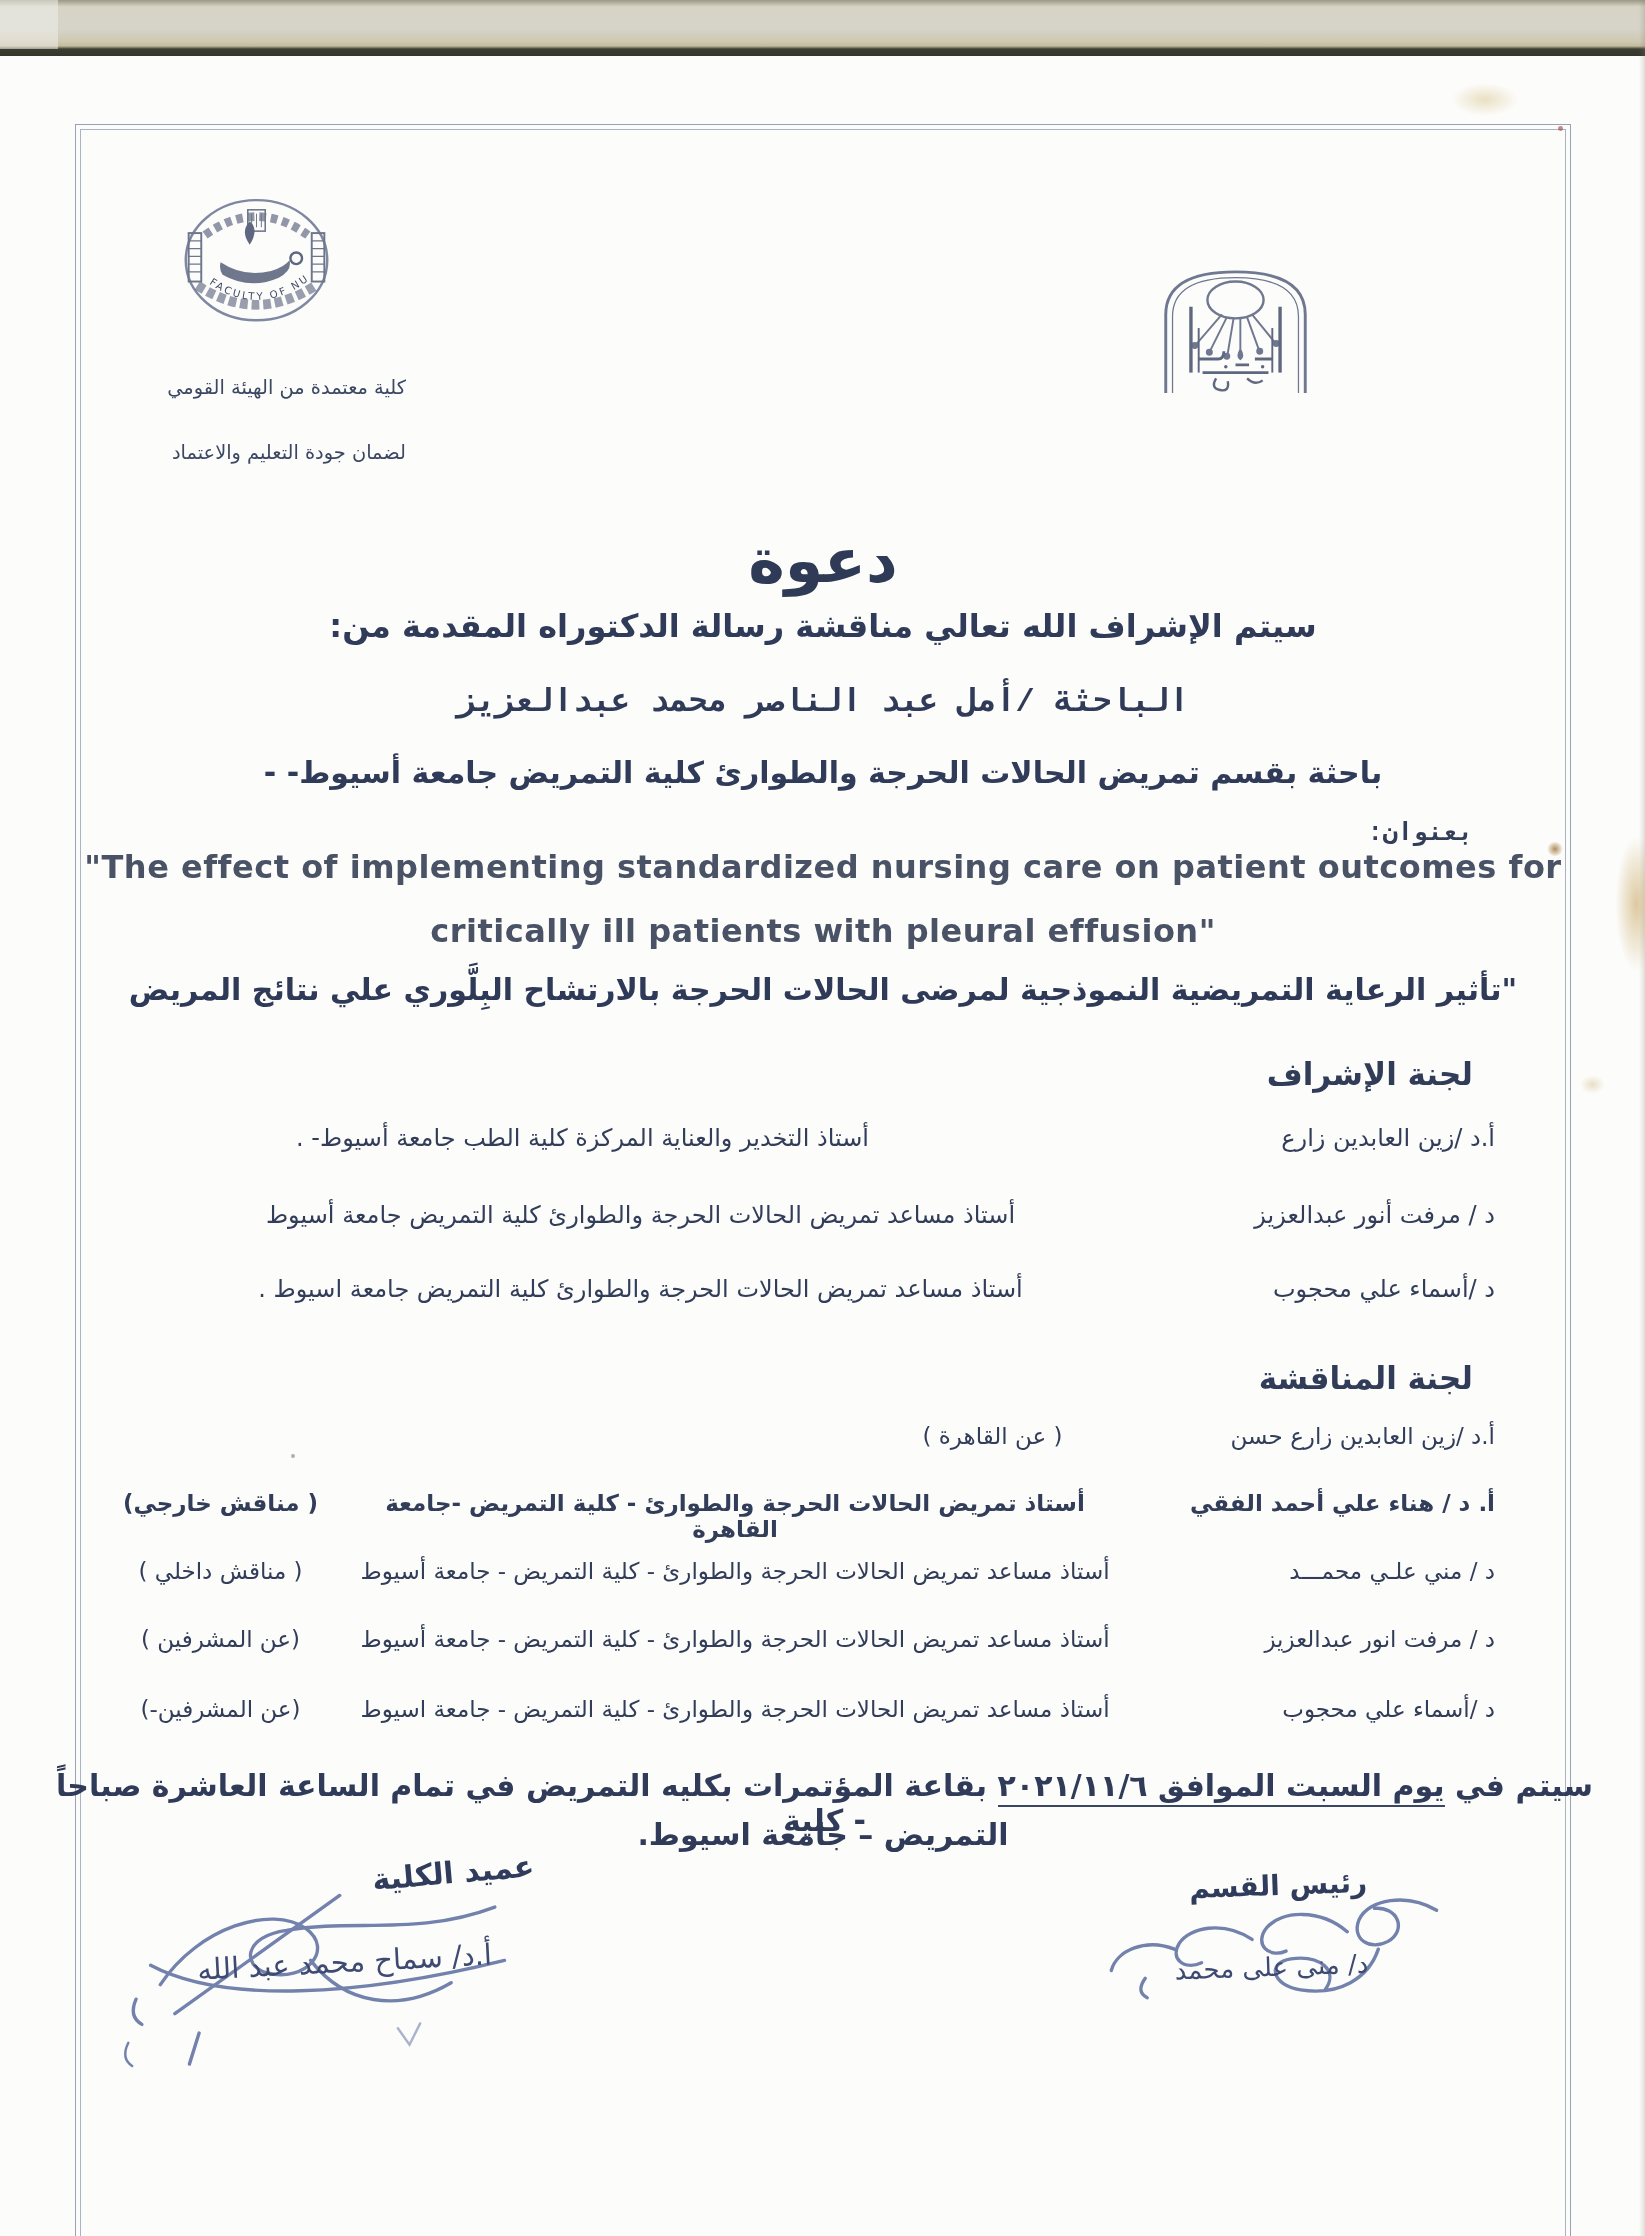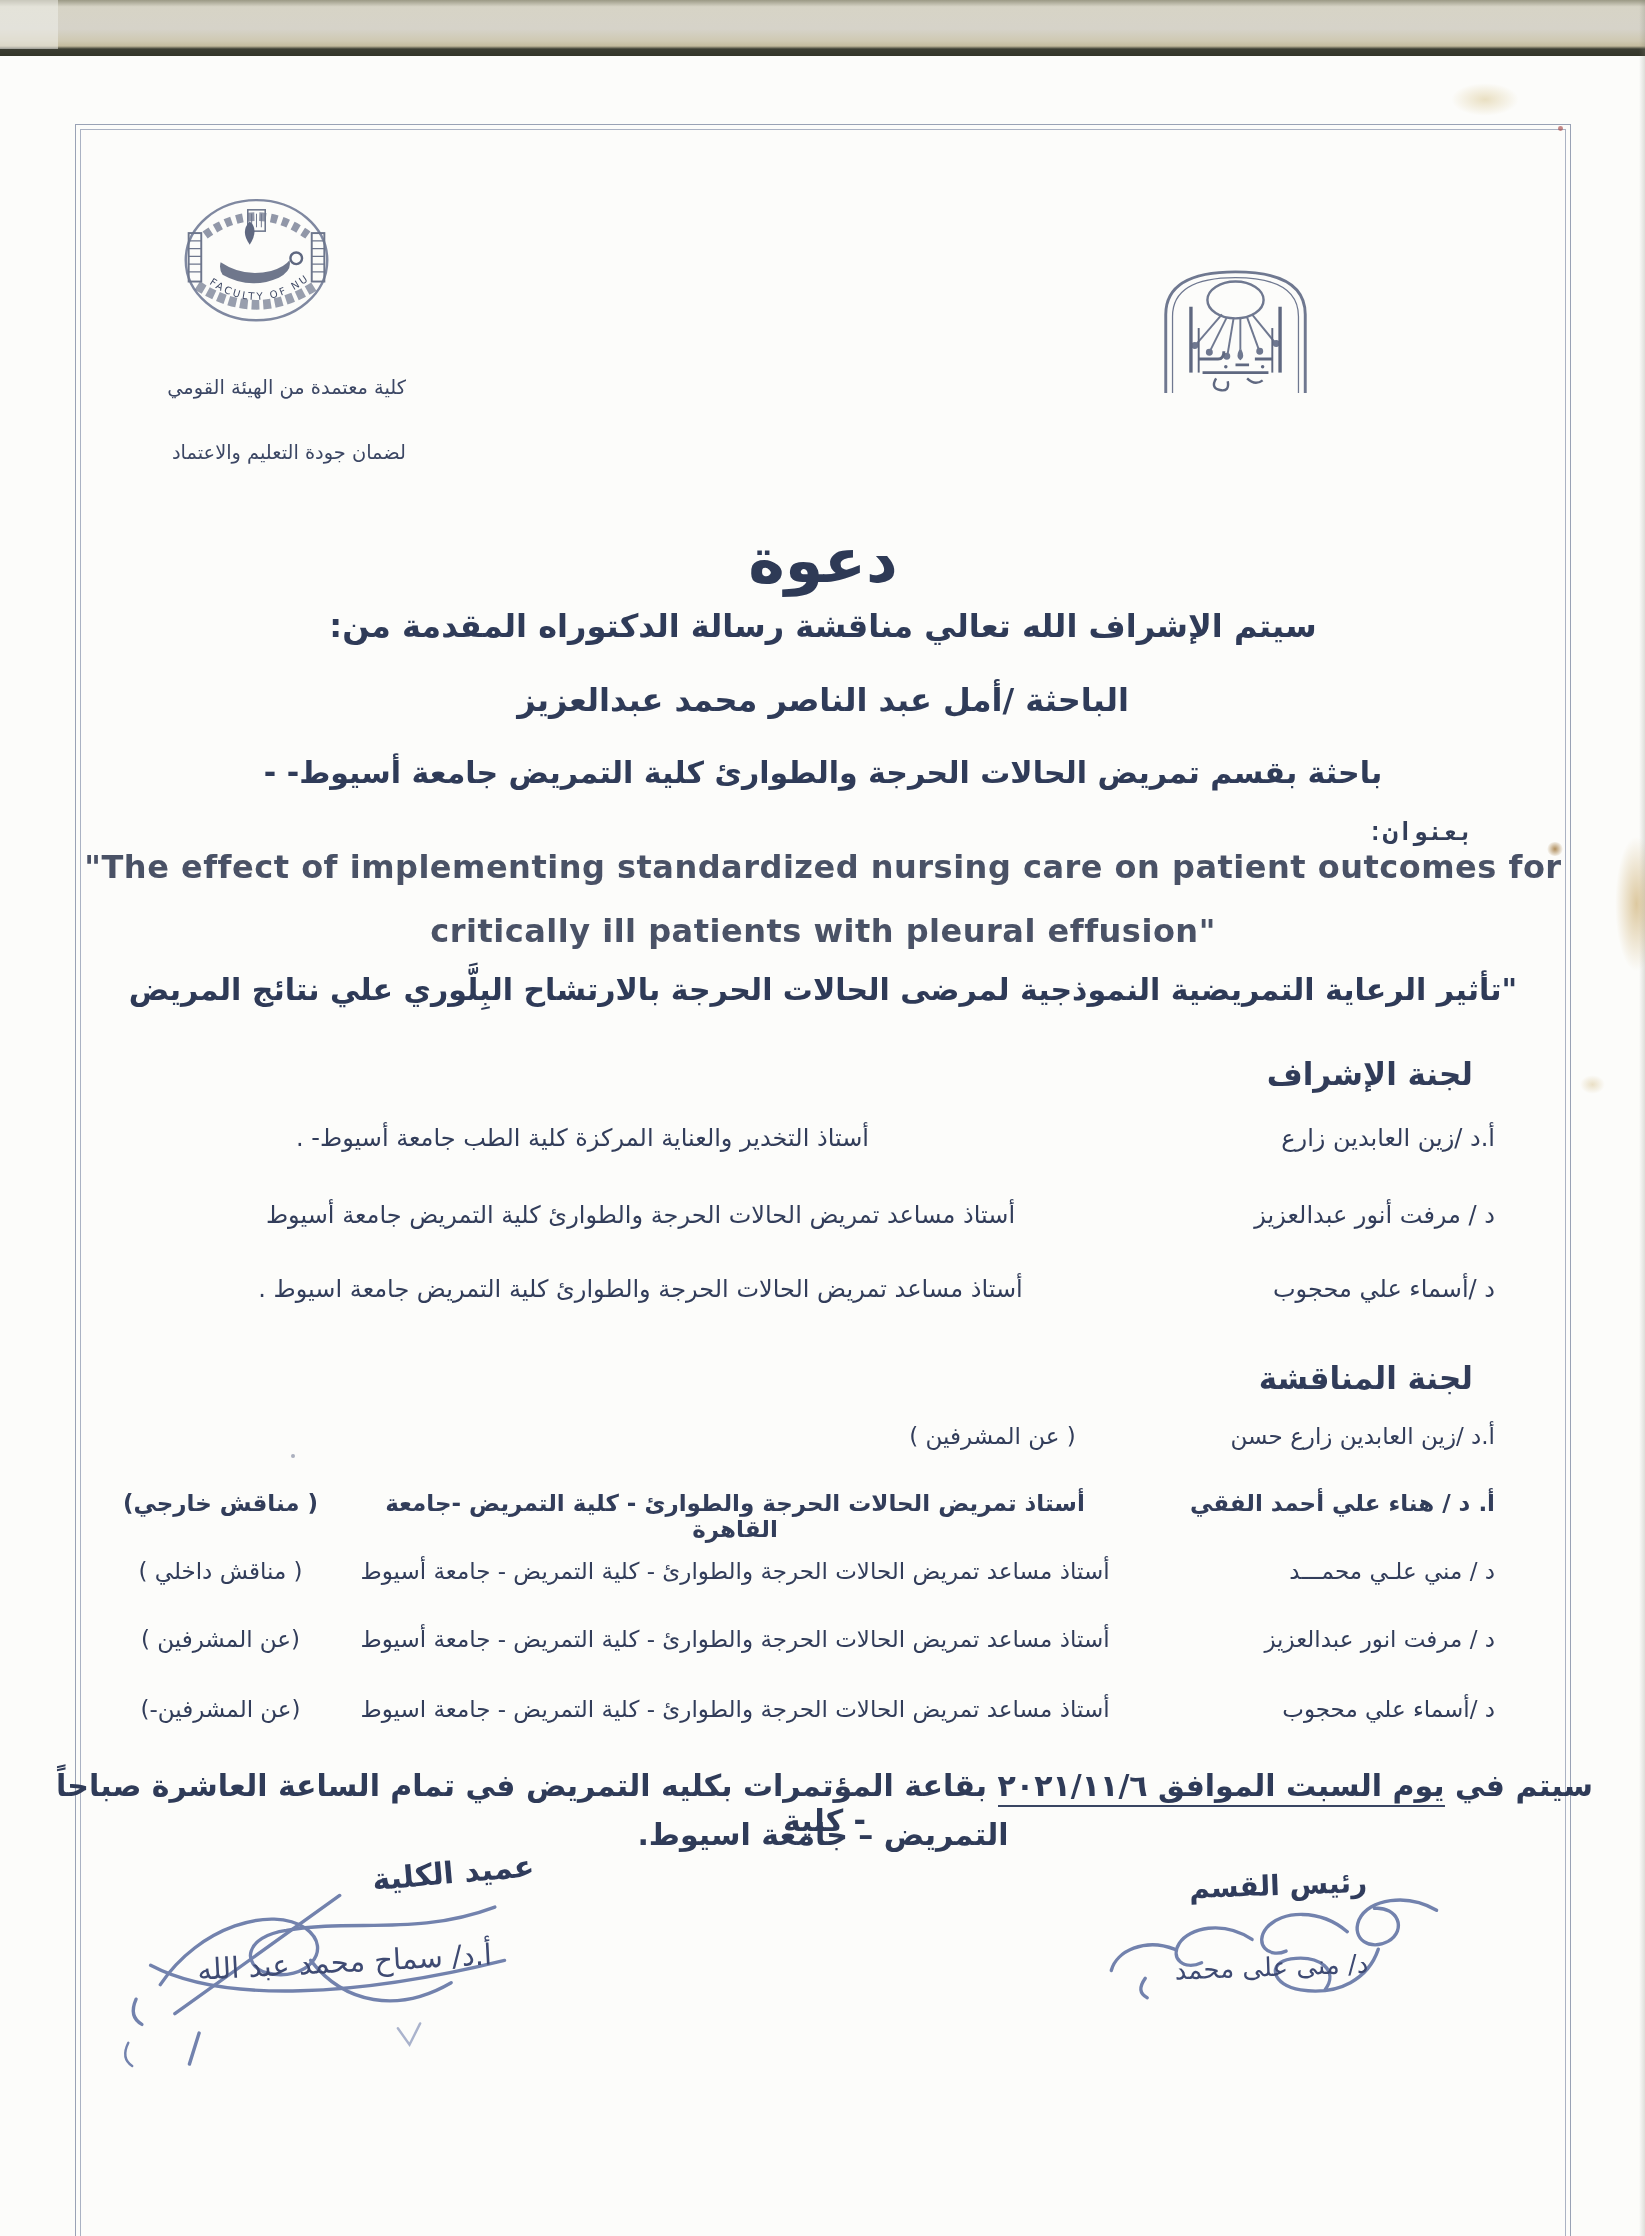--- a/index.html
+++ b/index.html
@@ -23,21 +23,21 @@
   .ar{direction:rtl;}
   .abs{position:absolute;}
   .center{left:0;width:100%;text-align:center;}
   .b{font-weight:bold;}
   
   .accr{left:163px;top:378px;width:243px;text-align:right;font-size:19.4px;color:#3c4764;line-height:1;}
   .accr-l2{margin-top:46px;}
   
   .inv-title{top:524px;font-size:62px;letter-spacing:1.9px;color:#2e3a56;}
   .intro{top:607px;font-size:32px;color:#2f3b58;}
-  .researcher{top:681px;font-size:32px;color:#2f3b58;}
+  .researcher{top:681px;font-size:32px;color:#2f3b58;font-family:Liberation Mono, monospace;}
   .affiliation{top:755px;font-size:30px;color:#2f3b58;}
   .titled{top:817px;right:173px;font-size:25px;color:#333e59;font-family:Liberation Mono, monospace;}
   .en-title{color:#4a5266;font-size:32px;font-weight:bold;letter-spacing:0.5px;}
   .en1{top:848px;} .en2{top:912px;}
   .ar-thesis{top:972px;font-size:30px;color:#2e3a57;}
   
   .sec-head{right:173px;font-size:31px;color:#313c59;}
   .sup-head{top:1056px;} .disc-head{top:1360px;}
   .row{left:92px;right:151px;display:flex;align-items:flex-start;font-size:24px;color:#323d5a;}
   .s-name{width:306px;text-align:right;flex:none;}
@@ -164,21 +164,21 @@
   </div>
   <div class="abs row ar" style="top:1275px">
     <div class="s-name">د /أسماء علي محجوب</div>
     <div class="s-role">أستاذ مساعد تمريض الحالات الحرجة والطوارئ كلية التمريض جامعة اسيوط .</div>
   </div>
 
   <div class="abs b ar sec-head disc-head">لجنة المناقشة</div>
 
   <div class="abs row drow ar" style="top:1423px">
     <div class="d-name">أ.د /زين العابدين زارع حسن</div>
-    <div class="d-cap">( عن المشرفين )</div>
+    <div class="d-cap">( عن القاهرة )</div>
   </div>
   <div class="abs row drow ar bold-row" style="top:1490px">
     <div class="d-name">أ. د / هناء علي أحمد الفقي</div>
     <div class="d-role">أستاذ تمريض الحالات الحرجة والطوارئ - كلية التمريض  -جامعة القاهرة</div>
     <div class="d-cap">( مناقش خارجي)</div>
   </div>
   <div class="abs row drow ar" style="top:1558px">
     <div class="d-name">د / مني علـي محمـــد</div>
     <div class="d-role">أستاذ مساعد تمريض الحالات الحرجة والطوارئ  - كلية التمريض -  جامعة أسيوط</div>
     <div class="d-cap">(  مناقش داخلي )</div>

